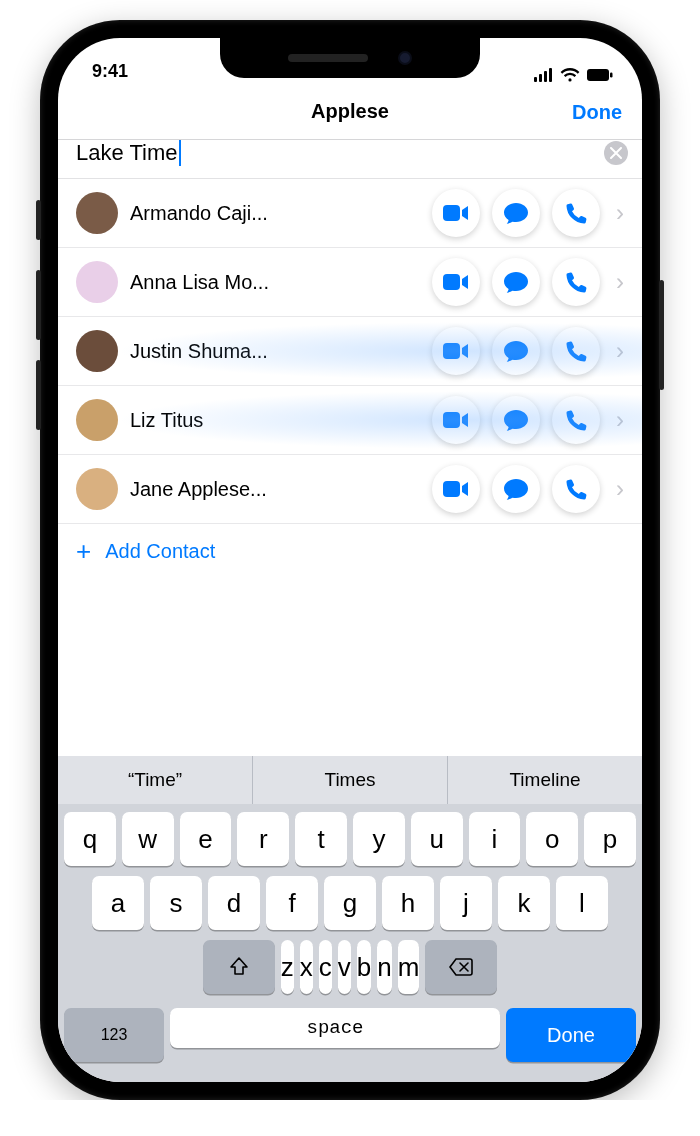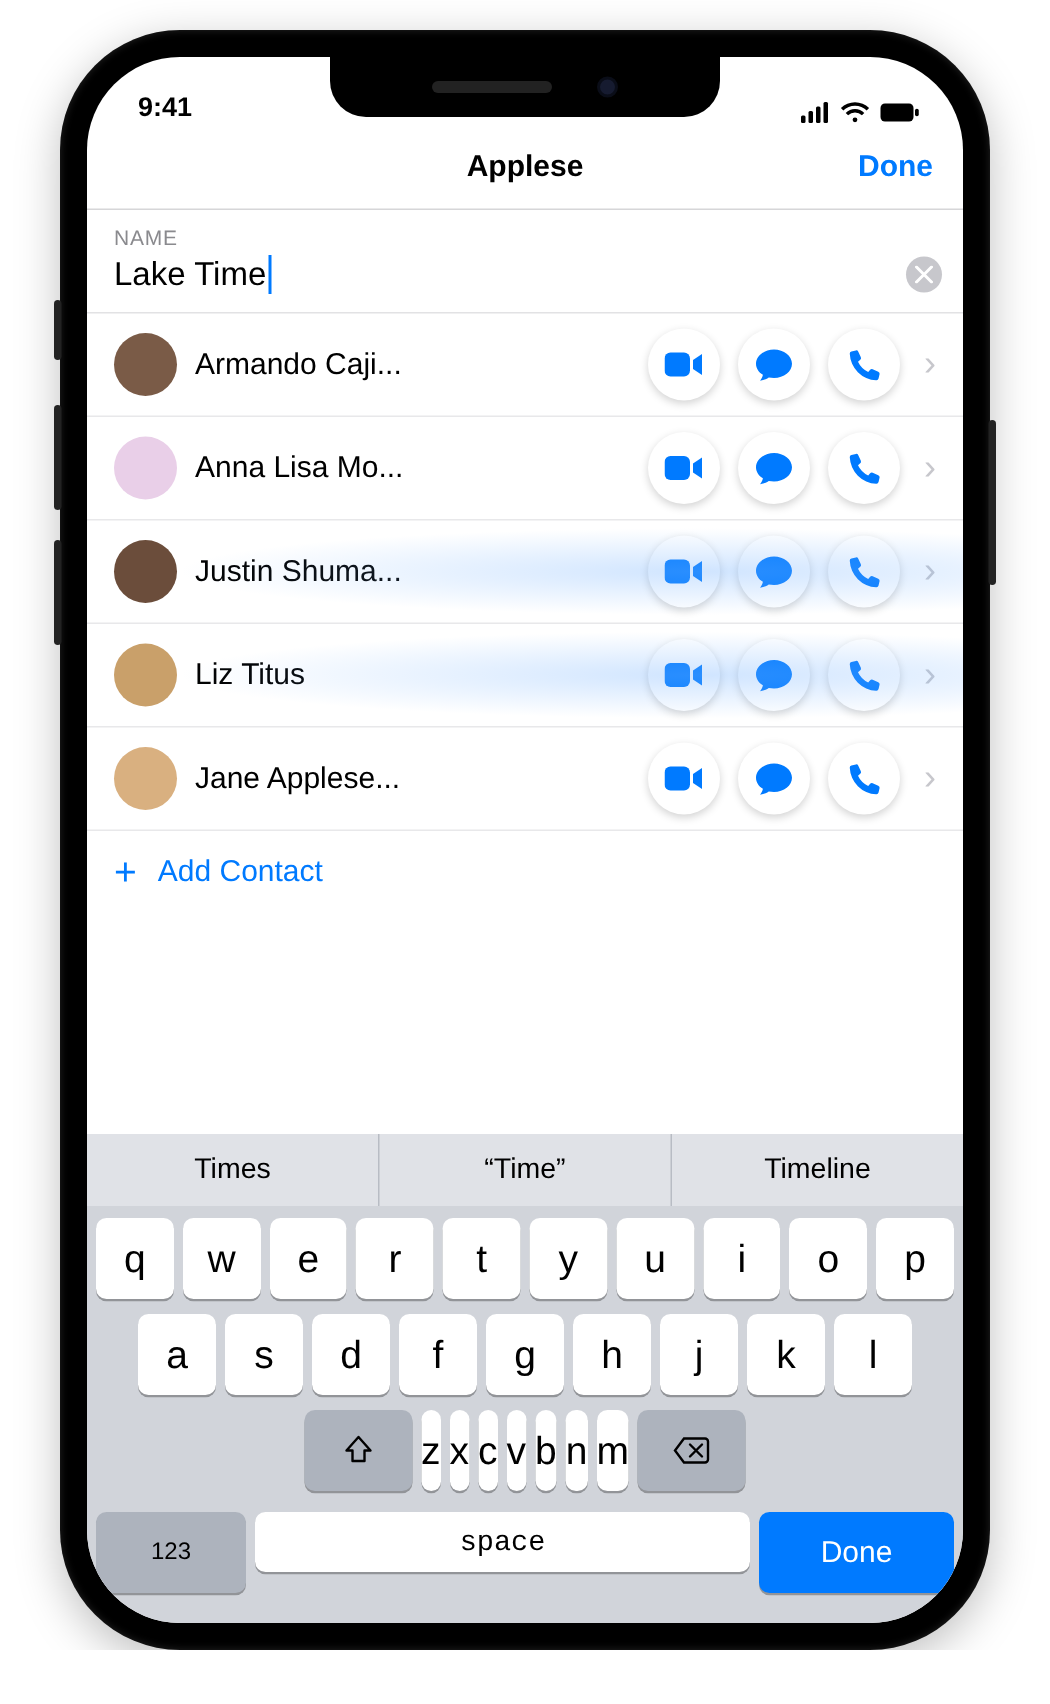--- a/index.html
+++ b/index.html
@@ -205,21 +205,20 @@
         </span>
       </div>
     </div>
 
     <div class="nav-bar">
       <span class="nav-title">Applese</span>
       <span class="nav-done">Done</span>
     </div>
 
     <div class="content">
-      <div class="section-header">NAME</div>
       <div class="name-field">
         <div class="name-input">
           <span>Lake Time</span>
           <span class="cursor"></span>
         </div>
         <div class="clear-btn">
           <svg width="12" height="12" viewBox="0 0 12 12">
               <path d="M1 1l10 10M11 1L1 11" stroke="#fff" stroke-width="2" stroke-linecap="round" fill="none"></path>
             </svg>
         </div>
@@ -336,22 +335,22 @@
         </div>
 
       <div class="add-row">
         <span class="add-icon">+</span>
         <span>Add Contact</span>
       </div>
     </div>
 
     <div class="keyboard">
       <div class="suggestions" id="sugg-row">
+          <div class="suggestion">“Time”</div>
           <div class="suggestion">Times</div>
-          <div class="suggestion">“Time”</div>
           <div class="suggestion">Timeline</div>
         </div>
       <div class="key-rows">
         <div class="key-row" id="kb-row1">
             <div class="key">q</div>
             <div class="key">w</div>
             <div class="key">e</div>
             <div class="key">r</div>
             <div class="key">t</div>
             <div class="key">y</div>

